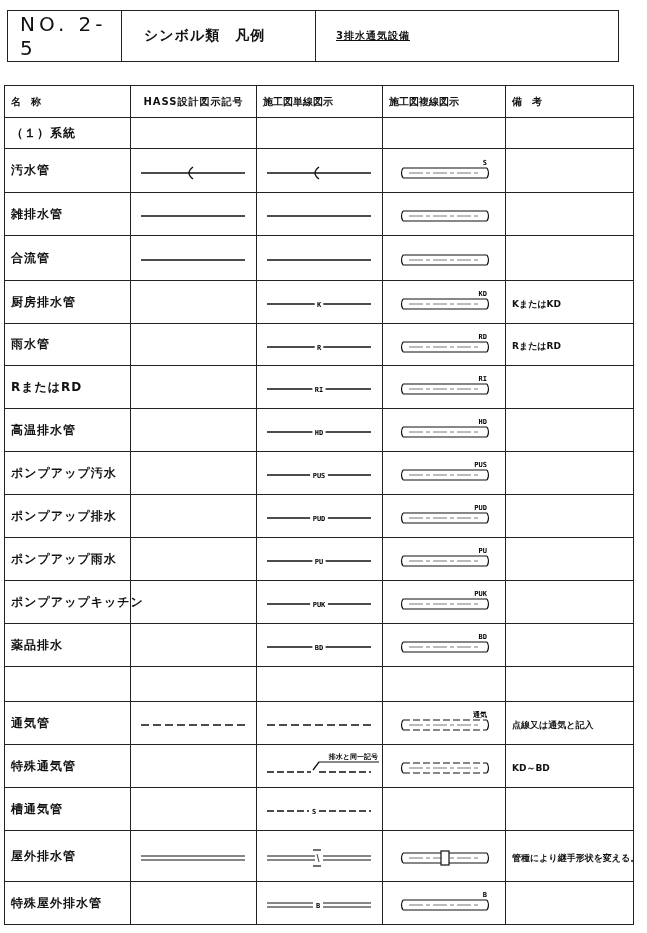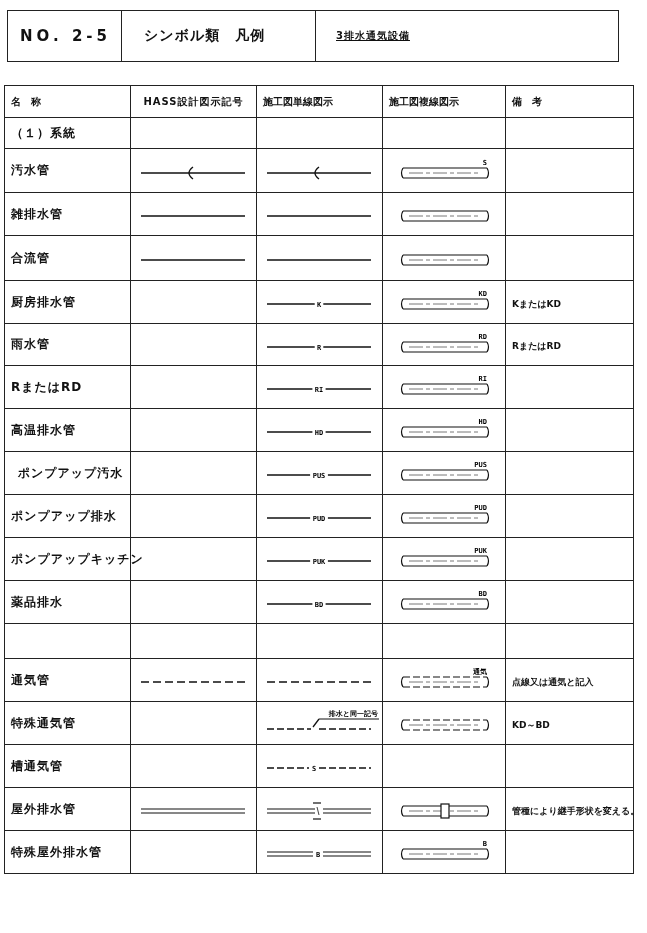--- a/index.html
+++ b/index.html
@@ -2,21 +2,21 @@
 <html><head>
 <meta charset="utf-8">
 <style>
   html, body { margin:0; padding:0; background:#ffffff; }
   body { width:647px; height:933px; position:relative; overflow:hidden;
          font-family:"DejaVu Sans", sans-serif; color:#111; }
   .hdr { position:absolute; left:7px; top:10px; width:612px; height:52px;
          border:1.5px solid #222; box-sizing:border-box; display:flex; }
   .hdr > div { display:flex; align-items:center; box-sizing:border-box; height:100%; }
   .hdr .no { width:114px; border-right:1.5px solid #222; padding-left:12px;
-             font-size:15px; letter-spacing:4px; font-family:"DejaVu Sans", sans-serif;font-weight:bold; }
+             font-size:20px; letter-spacing:4px; font-family:"DejaVu Sans", sans-serif; }
   .hdr .cat { width:194px; border-right:1.5px solid #222; padding-left:22px; font-size:14px; font-weight:bold; letter-spacing:1px; }
   .hdr .sub { flex:1; padding-left:20px; font-size:10px; font-weight:bold; letter-spacing:1px;text-decoration:underline; }
 
   table.legend { position:absolute; left:4px; top:85px; border-collapse:collapse;
                  table-layout:fixed; width:629px; }
   table.legend td, table.legend th { border:1.2px solid #222; padding:0; box-sizing:border-box; vertical-align:middle; }
   th { font-size:10px; font-weight:bold; text-align:left; padding-left:6px !important; height:32px; }
   th.hass { letter-spacing:1px; text-align:center; padding-left:0 !important; }
   td.name { font-size:12px; font-weight:bold; padding-left:6px !important; letter-spacing:1px; white-space:nowrap; }
   td.note { font-size:9px; font-weight:bold; vertical-align:top; padding:4px 0 0 6px !important; white-space:nowrap; }
@@ -211,21 +211,21 @@
             <line x1="20" y1="17" x2="104" y2="17" stroke="#111" stroke-width="1.2"></line>
             <line x1="20" y1="27" x2="104" y2="27" stroke="#111" stroke-width="1.2"></line>
             <path d="M 20 17 Q 17 22 20 27" fill="none" stroke="#111" stroke-width="1.2"></path>
             <path d="M 104 17 Q 107 22 104 27" fill="none" stroke="#111" stroke-width="1.2"></path>
             <line x1="26" y1="22" x2="98" y2="22" stroke="#555" stroke-width="0.8" stroke-dasharray="14,3,4,3"></line>
             <text x="104" y="14" text-anchor="end" class="lbl">HD</text>
           </svg>
         </td>
         <td class="note"></td>
       </tr>
-      <tr style="height: 43px; text-align: center;">
+      <tr style="height: 43px;">
         <td class="name">ポンプアップ汚水</td>
         <td class="sym"></td>
         <td class="sym">
           <svg width="124" height="40" viewBox="0 0 124 40">
             <line x1="10" y1="22" x2="53.1" y2="22" stroke="#111" stroke-width="1.3"></line>
             <line x1="70.9" y1="22" x2="114" y2="22" stroke="#111" stroke-width="1.3"></line>
             <text x="62" y="24.5" text-anchor="middle" class="lbl">PUS</text>
           </svg>
         </td>
         <td class="sym">
@@ -251,20 +251,42 @@
           </svg>
         </td>
         <td class="sym">
           <svg width="124" height="40" viewBox="0 0 124 40">
             <line x1="20" y1="17" x2="104" y2="17" stroke="#111" stroke-width="1.2"></line>
             <line x1="20" y1="27" x2="104" y2="27" stroke="#111" stroke-width="1.2"></line>
             <path d="M 20 17 Q 17 22 20 27" fill="none" stroke="#111" stroke-width="1.2"></path>
             <path d="M 104 17 Q 107 22 104 27" fill="none" stroke="#111" stroke-width="1.2"></path>
             <line x1="26" y1="22" x2="98" y2="22" stroke="#555" stroke-width="0.8" stroke-dasharray="14,3,4,3"></line>
             <text x="104" y="14" text-anchor="end" class="lbl">PUD</text>
+          </svg>
+        </td>
+        <td class="note"></td>
+      </tr>
+      <tr style="height: 43px;">
+        <td class="name">ポンプアップ雨水</td>
+        <td class="sym"></td>
+        <td class="sym">
+          <svg width="124" height="40" viewBox="0 0 124 40">
+            <line x1="10" y1="22" x2="55.4" y2="22" stroke="#111" stroke-width="1.3"></line>
+            <line x1="68.6" y1="22" x2="114" y2="22" stroke="#111" stroke-width="1.3"></line>
+            <text x="62" y="24.5" text-anchor="middle" class="lbl">PU</text>
+          </svg>
+        </td>
+        <td class="sym">
+          <svg width="124" height="40" viewBox="0 0 124 40">
+            <line x1="20" y1="17" x2="104" y2="17" stroke="#111" stroke-width="1.2"></line>
+            <line x1="20" y1="27" x2="104" y2="27" stroke="#111" stroke-width="1.2"></line>
+            <path d="M 20 17 Q 17 22 20 27" fill="none" stroke="#111" stroke-width="1.2"></path>
+            <path d="M 104 17 Q 107 22 104 27" fill="none" stroke="#111" stroke-width="1.2"></path>
+            <line x1="26" y1="22" x2="98" y2="22" stroke="#555" stroke-width="0.8" stroke-dasharray="14,3,4,3"></line>
+            <text x="104" y="14" text-anchor="end" class="lbl">PU</text>
           </svg>
         </td>
         <td class="note"></td>
       </tr>
       <tr style="height: 43px;">
         <td class="name">ポンプアップキッチン</td>
         <td class="sym"></td>
         <td class="sym">
           <svg width="124" height="40" viewBox="0 0 124 40">
             <line x1="10" y1="22" x2="53.1" y2="22" stroke="#111" stroke-width="1.3"></line>
@@ -366,21 +388,21 @@
         <td class="sym">
           <svg width="124" height="40" viewBox="0 0 124 40">
             <line x1="10" y1="22" x2="52" y2="22" stroke="#111" stroke-width="1.3" stroke-dasharray="7,3"></line>
             <text x="57" y="24.5" text-anchor="middle" class="lbl">S</text>
             <line x1="62" y1="22" x2="114" y2="22" stroke="#111" stroke-width="1.3" stroke-dasharray="7,3"></line>
           </svg>
         </td>
         <td class="sym"></td>
         <td class="note"></td>
       </tr>
-      <tr style="height: 43px;">
+      <tr style="height: 51px;">
         <td class="name">屋外排水管</td>
         <td class="sym">
           <svg width="124" height="40" viewBox="0 0 124 40">
             <line x1="10" y1="20" x2="114" y2="20" stroke="#111" stroke-width="1.2"></line>
             <line x1="10" y1="24" x2="114" y2="24" stroke="#111" stroke-width="1.2"></line>
           </svg>
         </td>
         <td class="sym">
           <svg width="124" height="40" viewBox="0 0 124 40">
             <line x1="10" y1="20" x2="58" y2="20" stroke="#111" stroke-width="1.2"></line>

